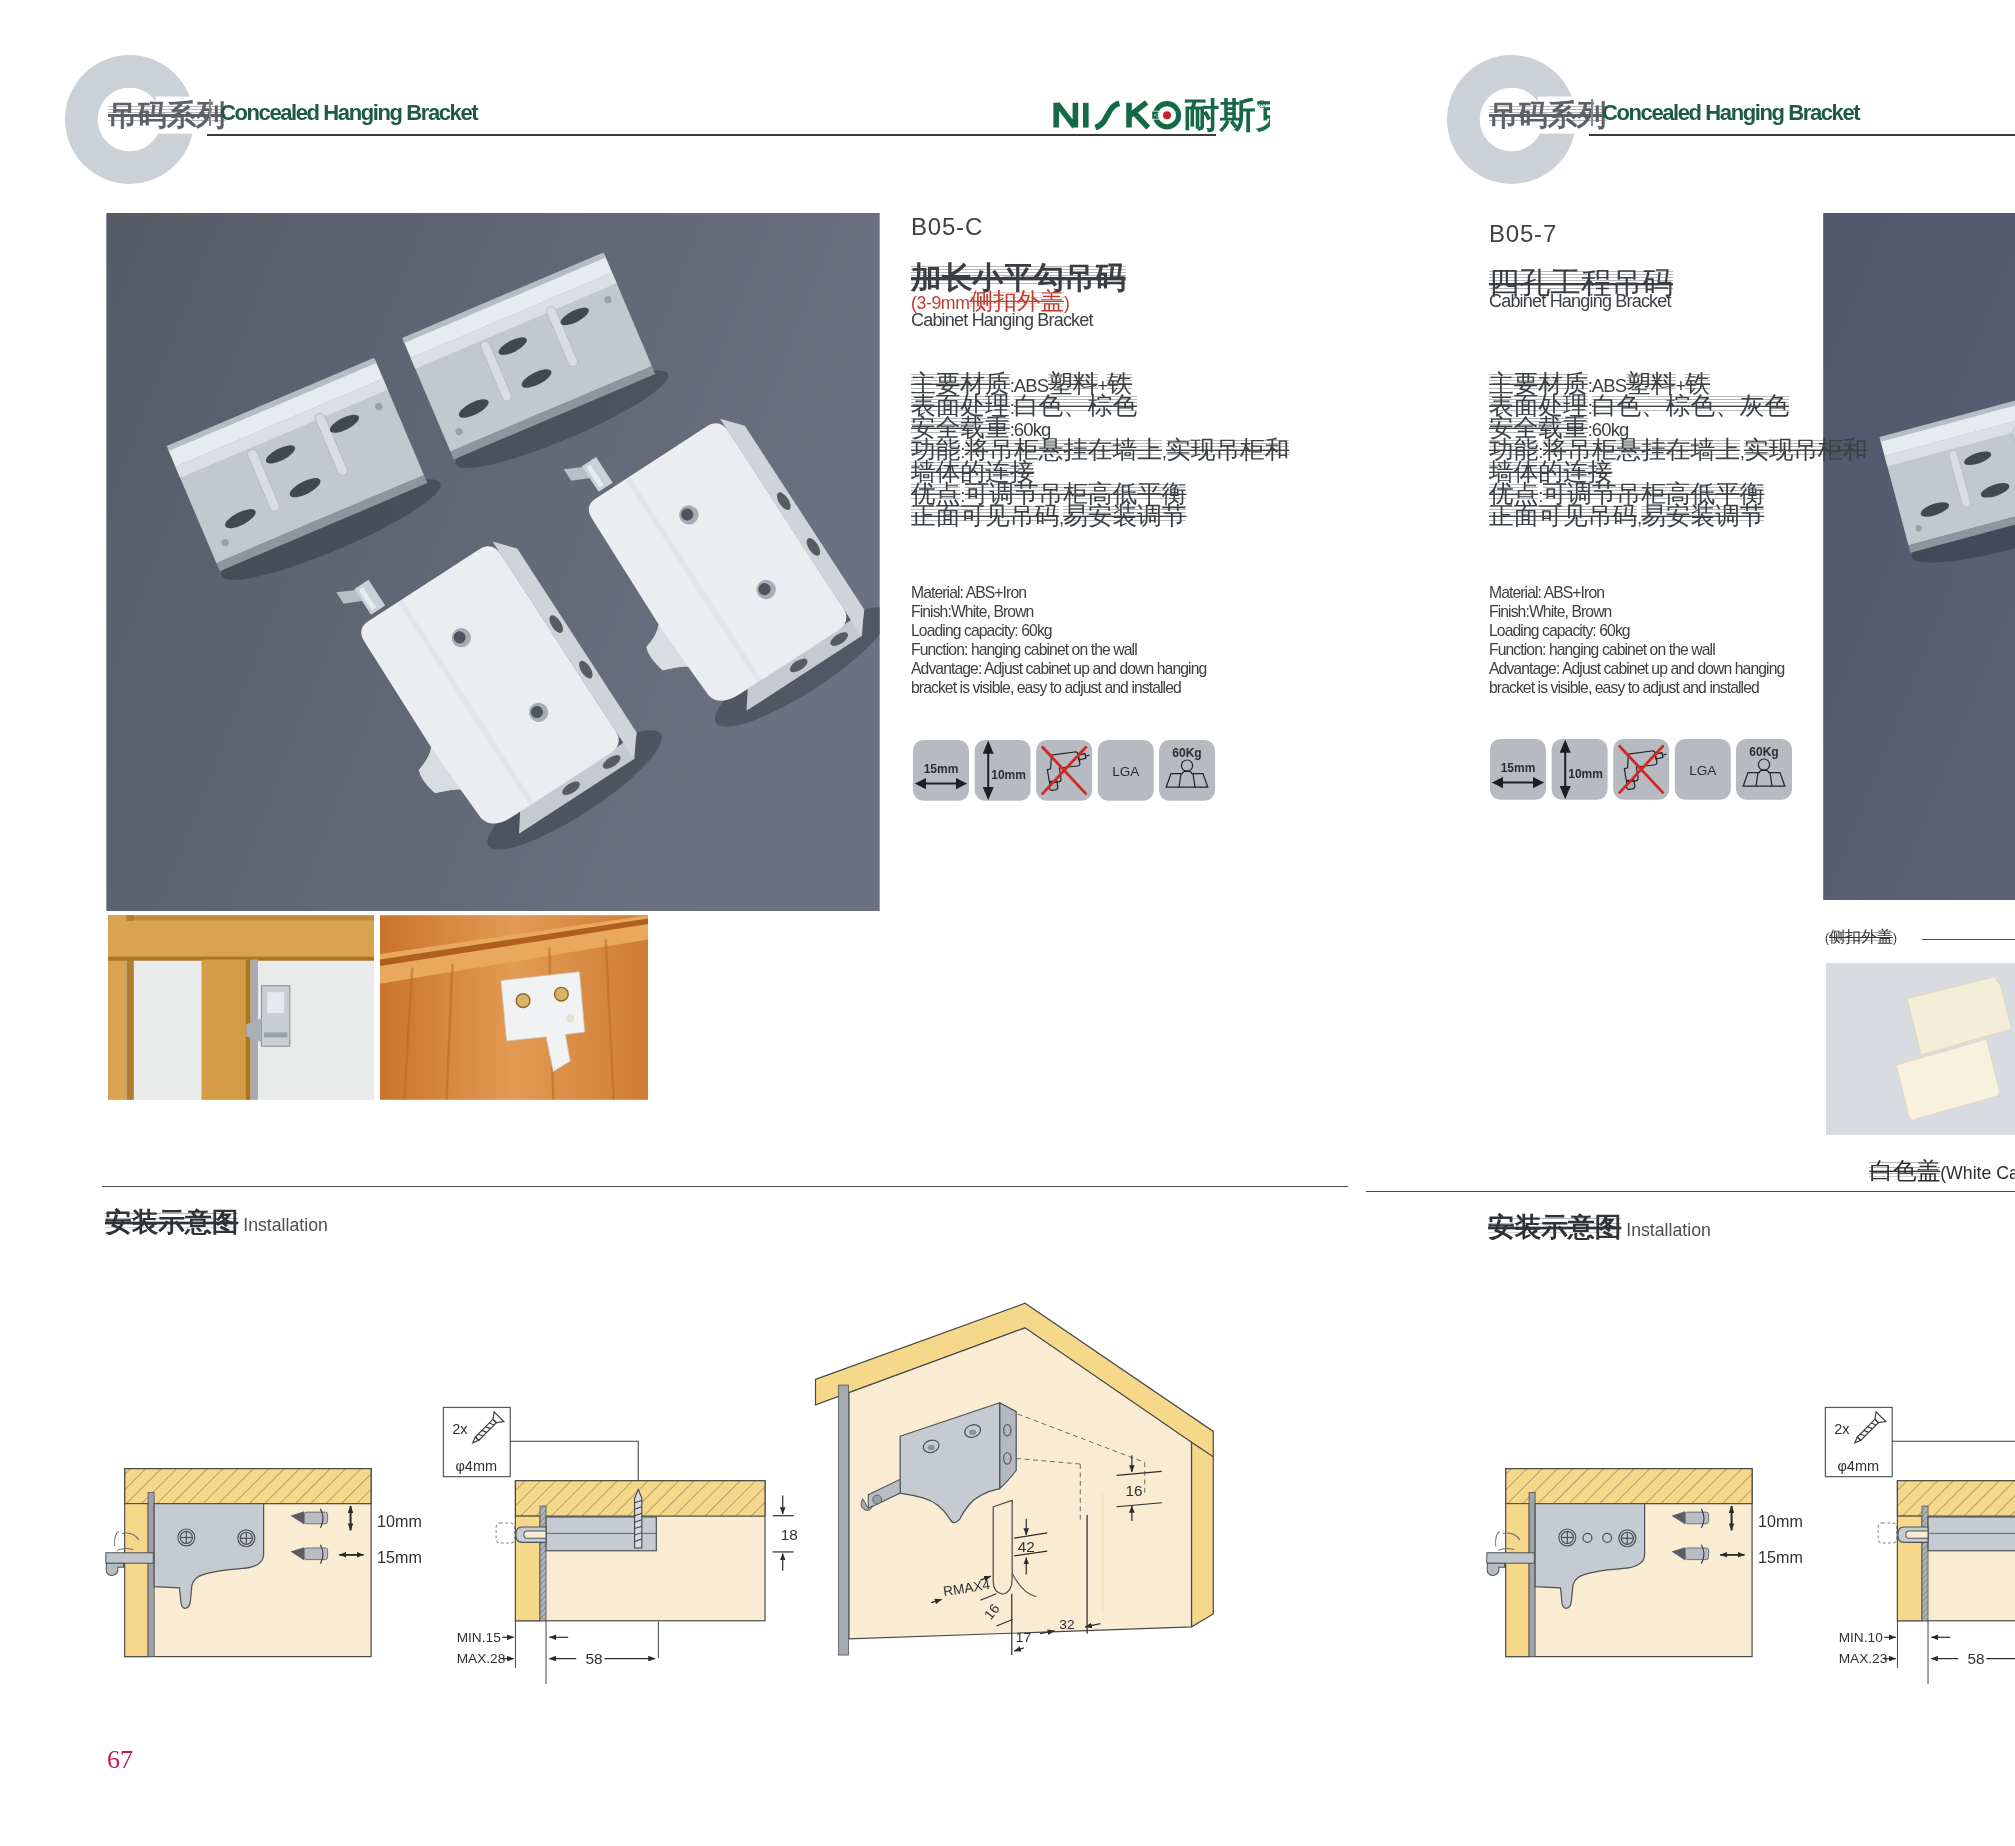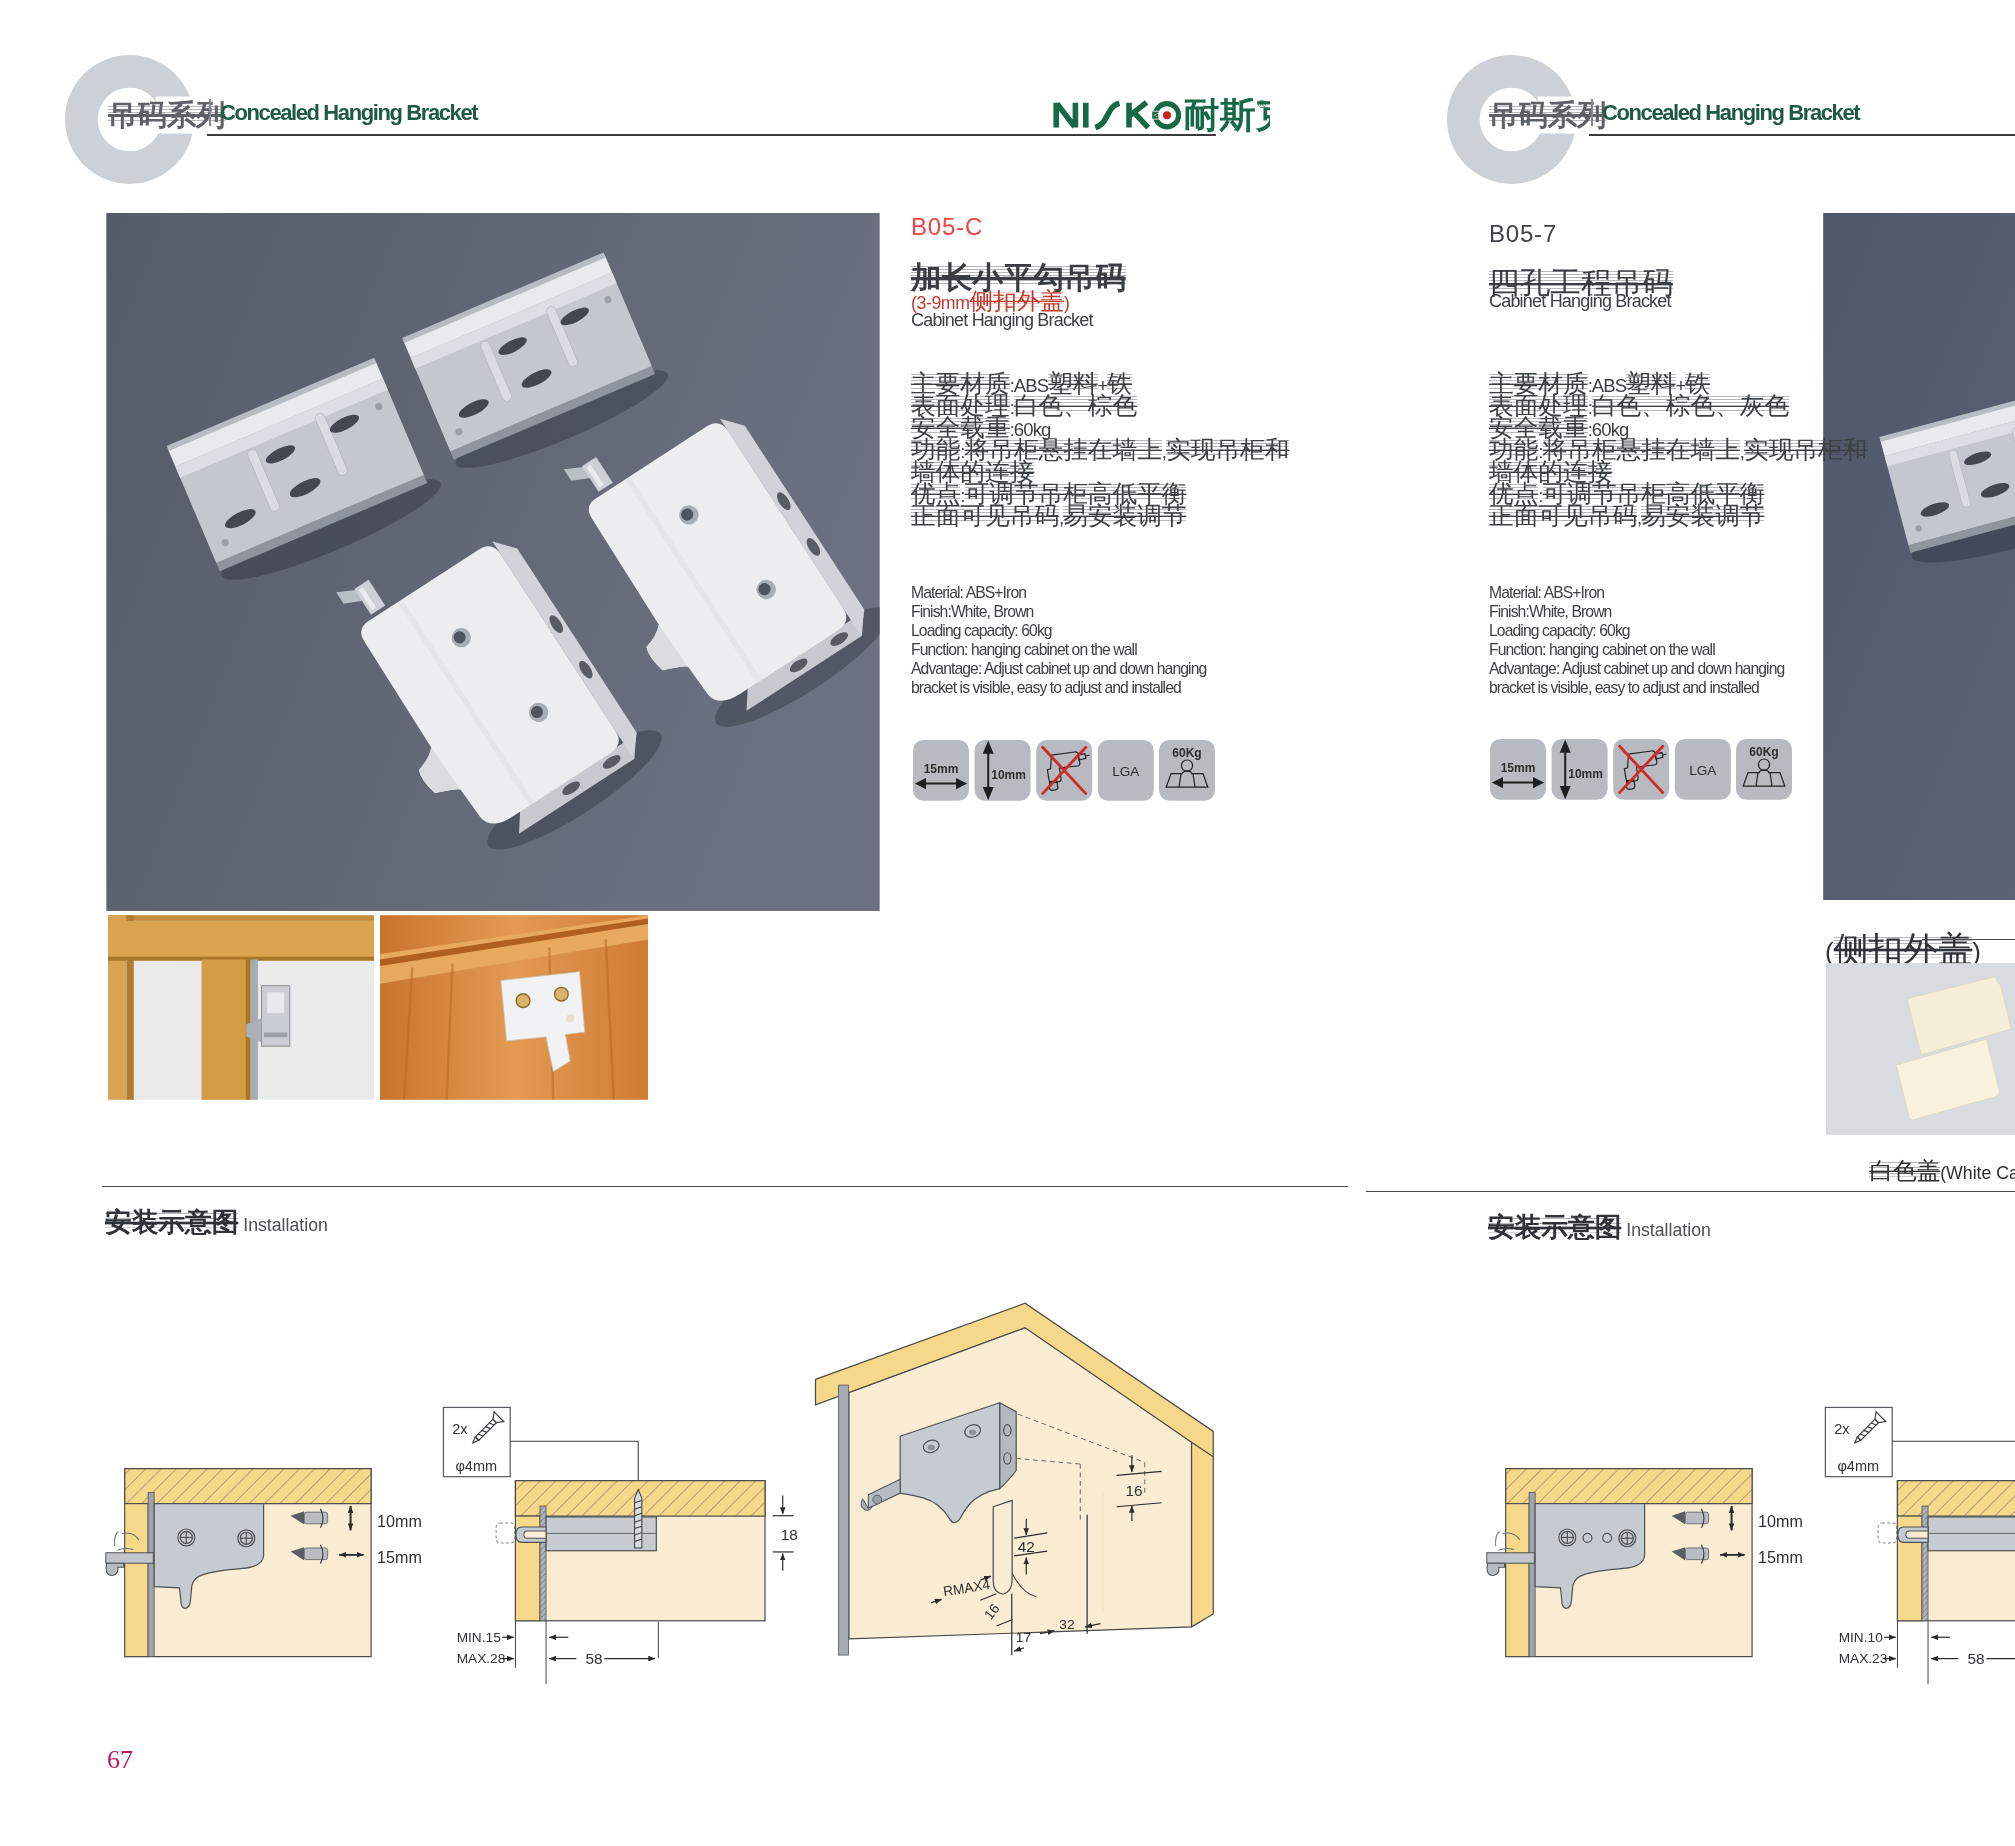--- a/index.html
+++ b/index.html
@@ -212,21 +212,21 @@
       <path d="M-160,-300 L170,-300 Q210,-300 210,-260 L210,262 Q210,302 170,302 L-120,302 Q-180,302 -188,262 L-192,175 Q-196,168 -250,148 Q-262,100 -252,78 Q-215,68 -196,48 L-192,-262 Q-192,-298 -160,-300 Z" fill="#ebedf0"></path>
       <path d="M-196,48 Q-215,68 -252,78 Q-262,100 -250,148 Q-200,166 -192,175 Z" fill="#d9dce1"></path>
       <rect x="-70" y="-298" width="14" height="598" fill="#e2e5e9"></rect>
       <circle cx="15" cy="-140" r="24" fill="#a7adb5"></circle>
       <circle cx="12" cy="-143" r="15" fill="#4f545e"></circle>
       <circle cx="75" cy="120" r="24" fill="#a7adb5"></circle>
       <circle cx="72" cy="117" r="15" fill="#4f545e"></circle>
     </g>
   </svg>
 
-<div class="abs" style="left:911px;top:213px;font-size:24px;color:#ef4444;letter-spacing:0.8px">B05-C</div>
+<div class="abs" style="left:911px;top:213px;font-size:24px;color:#404040;letter-spacing:0.8px">B05-C</div>
 
 <div class="abs" style="left:911px;top:257px;font-size:23px;font-weight:bold;color:#3a3e42"><span class="k">加长小平勾吊码</span></div>
 
 <div class="abs red" style="left:911px;top:285px;font-size:17.7px;color:#c03a30;letter-spacing:-0.4px">(3-9mm<span class="k">侧扣外盖</span>)</div>
 
 <div class="abs" style="left:911px;top:310px;font-size:18px;color:#3c4044;letter-spacing:-0.8px">Cabinet Hanging Bracket</div>
 
 <div class="abs cnb" style="left:911px;top:367px;font-size:18.5px;letter-spacing:-0.9px">
     <div style="height:22px"><span class="k">主要材质</span>:ABS<span class="k">塑料</span>+<span class="k">铁</span></div>
     <div style="height:22px"><span class="k">表面处理</span>:<span class="k">白色、棕色</span></div>
@@ -387,21 +387,21 @@
 <circle cx="55" cy="72" r="17" fill="#d9b36a" stroke="#8c6a2a" stroke-width="3.5"></circle>
 <circle cx="150" cy="56" r="17" fill="#d9b36a" stroke="#8c6a2a" stroke-width="3.5"></circle>
 <circle cx="172" cy="116" r="10" fill="#e6e0d2"></circle>
 </g>
 </svg>
 
 <div class="abs" style="left:102px;top:1186px;width:1246px;height:1.2px;background:#4a4a4a"></div>
 
 <div class="abs" style="left:105px;top:1204px;font-size:20px;font-weight:bold;color:#2f3236"><span class="k">安装示意图</span><span style="font-weight:normal;font-size:17.7px;color:#4b4f53"> Installation</span></div>
 
-<div class="abs" style="left:1825px;top:927px;font-size:26px;color:#2f3236">(<span class="k">侧扣外盖</span>)</div>
+<div class="abs" style="left:1825px;top:927px;font-size:12px;color:#2f3236">(<span class="k">侧扣外盖</span>)</div>
 
 <div class="abs" style="left:1922px;top:939px;width:690px;height:1.2px;background:#4a4a4a"></div>
 
 <div class="abs" style="left:1366px;top:1191px;width:1237px;height:1.2px;background:#4a4a4a"></div>
 
 <div class="abs" style="left:1488px;top:1209px;font-size:20px;font-weight:bold;color:#2f3236"><span class="k">安装示意图</span><span style="font-weight:normal;font-size:17.7px;color:#4b4f53"> Installation</span></div>
 
 <svg class="abs" style="left:1826px;top:963px" width="252" height="172" viewBox="0 0 625 426">
     <rect width="625" height="426" fill="#d8dce1"></rect>
     <g transform="translate(330,130) rotate(-14)">

